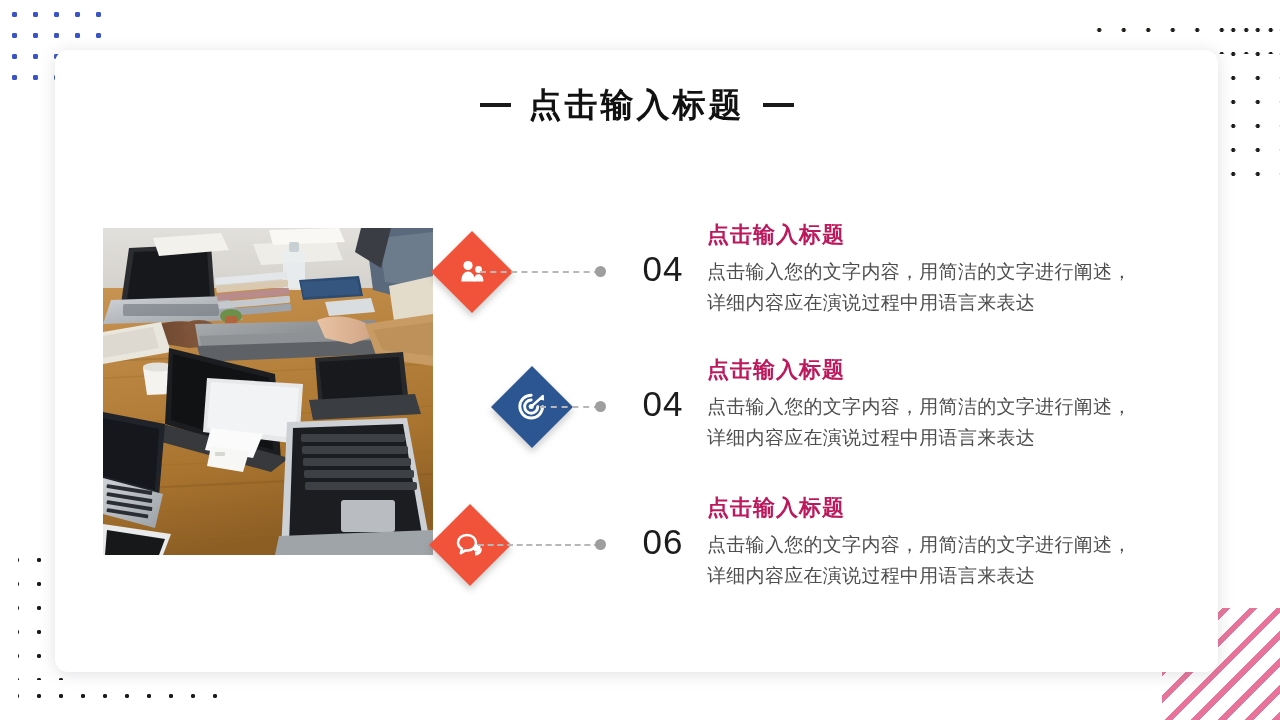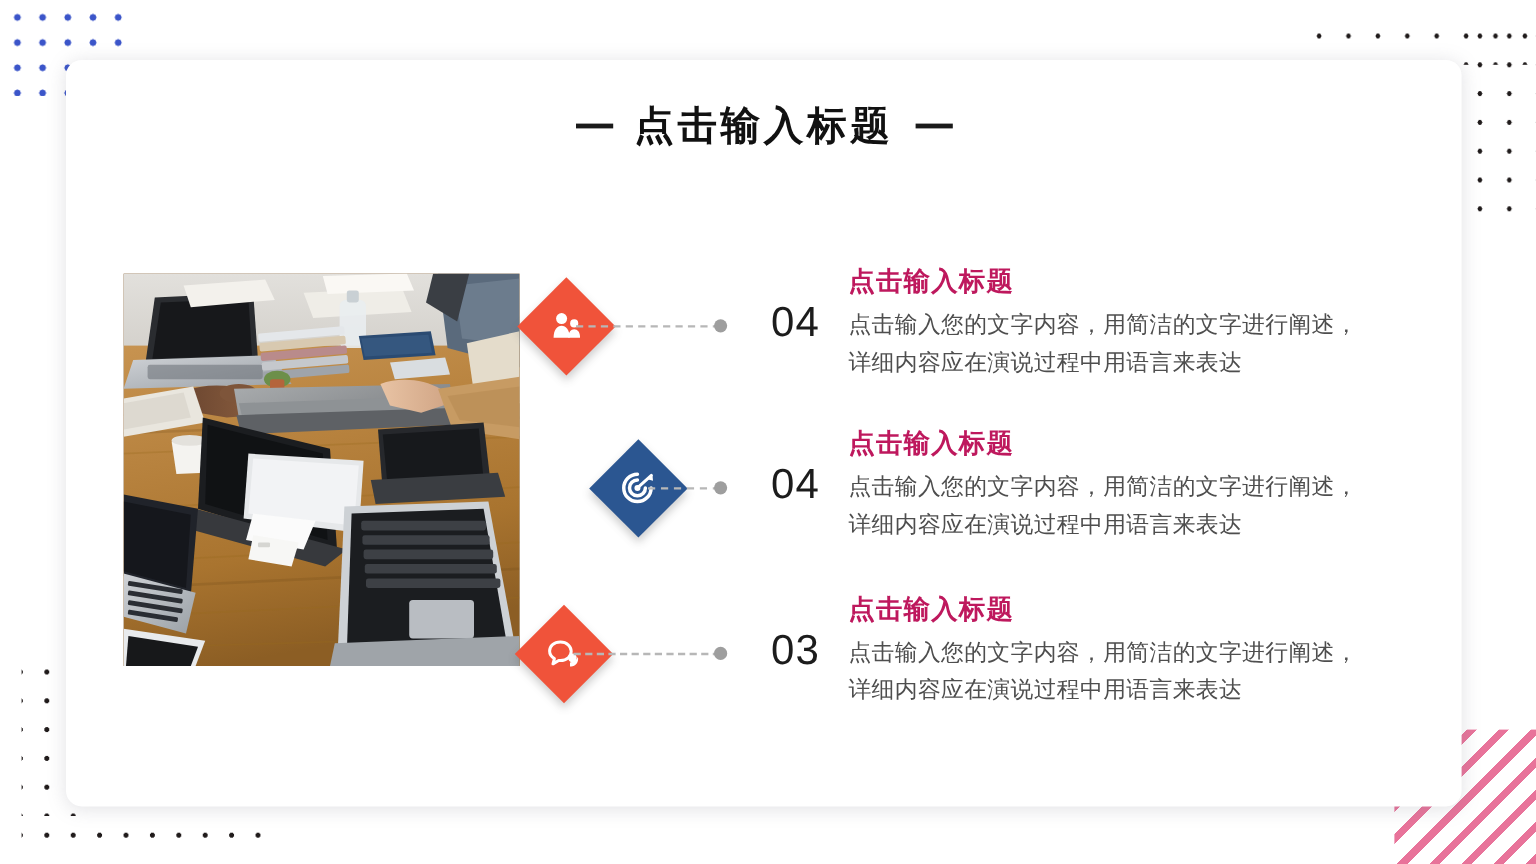--- a/index.html
+++ b/index.html
@@ -449,21 +449,21 @@
         <span class="glyph">
           <svg width="30" height="30" viewBox="0 0 30 30">
             <path d="M12.0 5.0 C6.6 5.0 3.0 8.4 3.0 12.6 C3.0 15.2 4.6 17.5 7.0 18.8 L5.8 23.2 L10.6 20.4 C11.1 20.5 11.6 20.5 12.0 20.5 C17.4 20.5 21.0 17.0 21.0 12.8 C21.0 8.6 17.4 5.0 12.0 5.0 Z" fill="none" stroke="#ffffff" stroke-width="2.5" stroke-linejoin="round"></path>
             <path d="M20.0 22.0 C23.2 21.4 25.6 19.6 26.6 17.4 C27.0 19.0 26.8 21.2 25.6 23.0 C24.2 25.0 21.8 25.8 20.0 25.4 Z" fill="#ffffff"></path>
             <circle cx="22.0" cy="18.2" r="3.6" fill="#ffffff"></circle>
           </svg>
         </span>
       </div>
       <div class="connector conn-3"></div>
       <div class="endpoint"></div>
-      <div class="num">03</div>
+      <div class="num">06</div>
       <div class="textblock">
         <h3 class="item-title">点击输入标题</h3>
         <p class="item-desc">
           <span>点击输入您的文字内容，用简洁的文字进行阐述，</span><br>
           <span>详细内容应在演说过程中用语言来表达</span>
         </p>
       </div>
     </div>
 
   </div>

